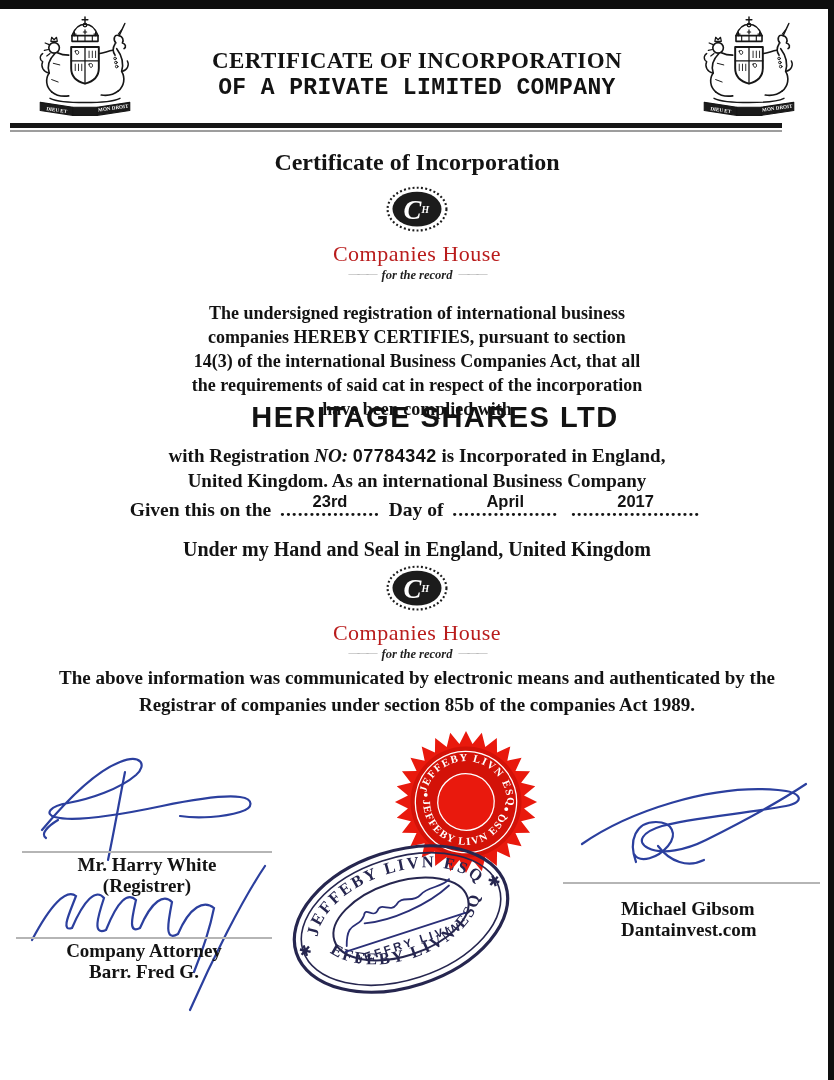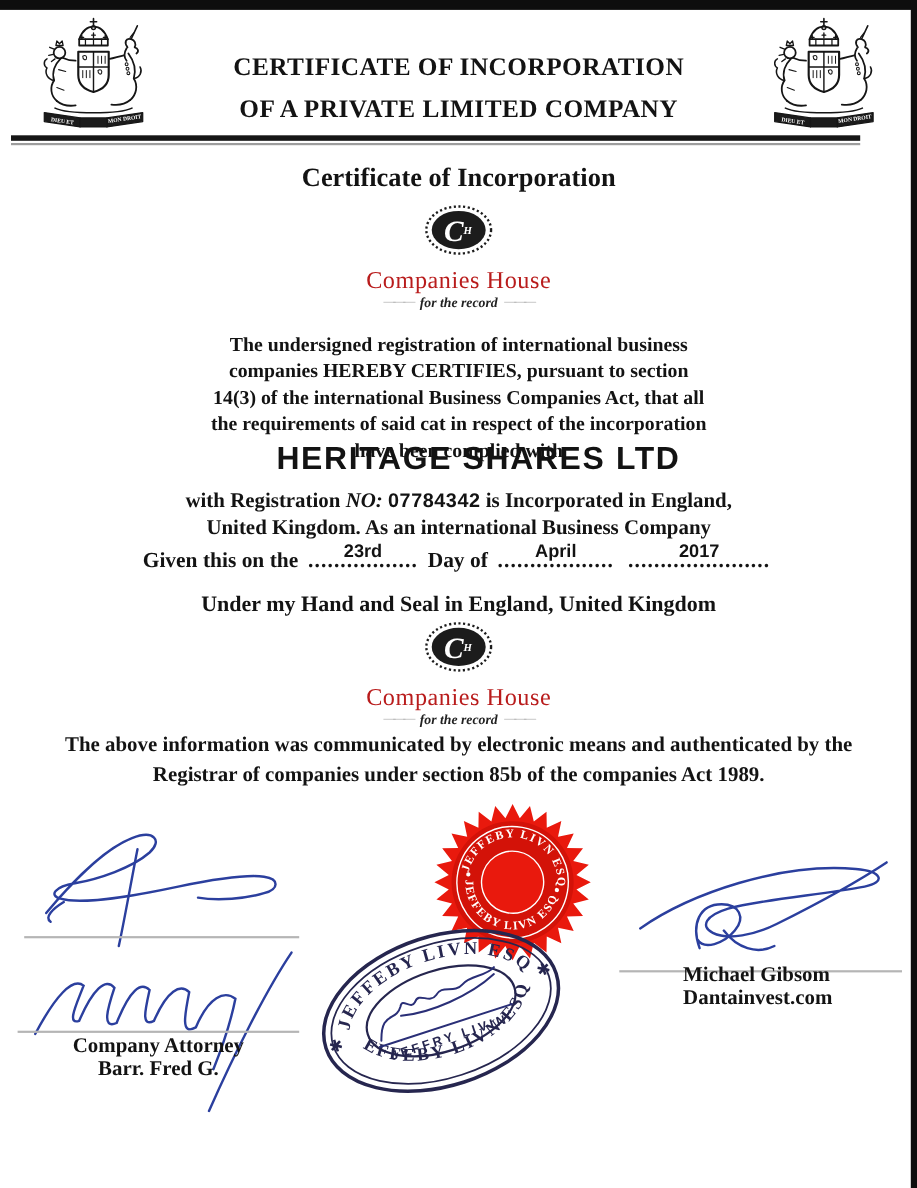--- a/index.html
+++ b/index.html
@@ -7,21 +7,21 @@
         font-family:"Liberation Serif",serif;color:#131313;margin:0 auto;}
   .top-bar{position:absolute;left:0;top:0;width:834px;height:9px;background:#0e0e0e;}
   .right-bar{position:absolute;right:0;top:0;width:6px;height:1080px;background:#0e0e0e;}
 
   .crest{position:absolute;top:13px;width:122px;height:112px;}
   .crest-left{left:24px;}
   .crest-right{right:24px;}
 
   .titles{position:absolute;left:150px;right:150px;top:48px;text-align:center;}
   .title-line{font-size:23px;font-weight:bold;letter-spacing:.4px;}
-  .title-line + .title-line{margin-top:12px;}
+  .title-line + .title-line{margin-top:1px;font-family:Liberation Mono, monospace;}
 
   .rule{position:absolute;left:10px;top:123px;width:772px;border-top:5px solid #161616;}
   .rule::after{content:"";display:block;margin-top:2px;border-top:2px solid #9d9d9d;}
 
   .centered{position:absolute;left:0;width:834px;text-align:center;}
   .heading{top:149px;font-size:24px;font-weight:bold;}
 
   .logo-block{text-align:center;line-height:1;}
   .logo-1{top:184px;}
   .logo-2{top:563px;}
@@ -49,21 +49,21 @@
   .sig-img path{fill:none;stroke:var(--ink-blue);stroke-width:2.2;stroke-linecap:round;}
   .sig-line{position:absolute;border-top:2px solid var(--line-gray);}
   .sig-label{position:absolute;font-weight:bold;font-size:19px;line-height:21px;text-align:center;}
   .sig-label.left-align{text-align:left;padding-left:58px;box-sizing:border-box;}
 
   .line-registrar{left:22px;top:851px;width:250px;}
   .label-registrar{left:22px;top:854px;width:250px;}
   .line-attorney{left:16px;top:937px;width:256px;}
   .label-attorney{left:16px;top:940px;width:256px;}
   .line-witness{left:563px;top:882px;width:257px;}
-  .label-witness{left:563px;top:876px;width:257px;}
+  .label-witness{left:563px;top:898px;width:257px;}
 
   .red-seal{position:absolute;left:391px;top:729px;width:150px;height:146px;}
   .seal-star{fill:var(--seal-red);}
   .seal-band{fill:var(--seal-red-dark);}
   .seal-core{fill:var(--seal-red);}
   .seal-white-ring{fill:none;stroke:#ffffff;stroke-width:1.3;}
   .seal-text{fill:#ffffff;font-size:11px;font-weight:bold;letter-spacing:1.5px;font-family:"Liberation Serif",serif;}
 
   .stamp{position:absolute;left:281px;top:836px;width:240px;height:166px;}
   .stamp .ring{fill:none;stroke:var(--stamp-ink);}
@@ -197,20 +197,24 @@
 
   <div class="centered footer-statement preline">The above information was communicated by electronic means and authenticated by the
 Registrar of companies under section 85b of the companies Act 1989.</div>
 
   <svg class="sig-img" style="left:28px;top:742px;" width="252" height="125" viewBox="0 0 252 125">
     <path d="M14,88 C34,64 66,30 92,20 C112,12 120,22 108,33 C92,47 62,57 40,61 C22,64 16,72 27,75 C48,81 96,72 134,64 C168,57 198,53 212,55 C226,57 226,66 212,70 C196,75 170,77 152,74"></path>
     <path d="M97,30 C92,55 86,90 80,118"></path>
     <path d="M30,78 C20,84 12,92 18,96"></path>
   </svg>
   <div class="sig-line line-registrar"></div>
+  <div class="sig-label label-registrar">
+    <div>Mr. Harry White</div>
+    <div>(Registrer)</div>
+  </div>
 
   <svg class="sig-img" style="left:22px;top:860px;" width="280" height="155" viewBox="0 0 280 155">
     <path d="M10,80 C28,46 44,28 54,36 C48,52 38,72 50,68 C62,40 74,28 82,38 C76,56 70,76 84,70 C96,40 106,32 114,40 C110,58 106,74 118,68 C130,40 142,34 150,42 C146,62 142,82 156,74 C168,46 182,40 192,48 C188,68 180,92 172,112"></path>
     <path d="M243,6 C220,40 190,100 168,150"></path>
   </svg>
   <div class="sig-line line-attorney"></div>
   <div class="sig-label label-attorney">
     <div>Company Attorney</div>
     <div>Barr. Fred G.</div>
   </div>

